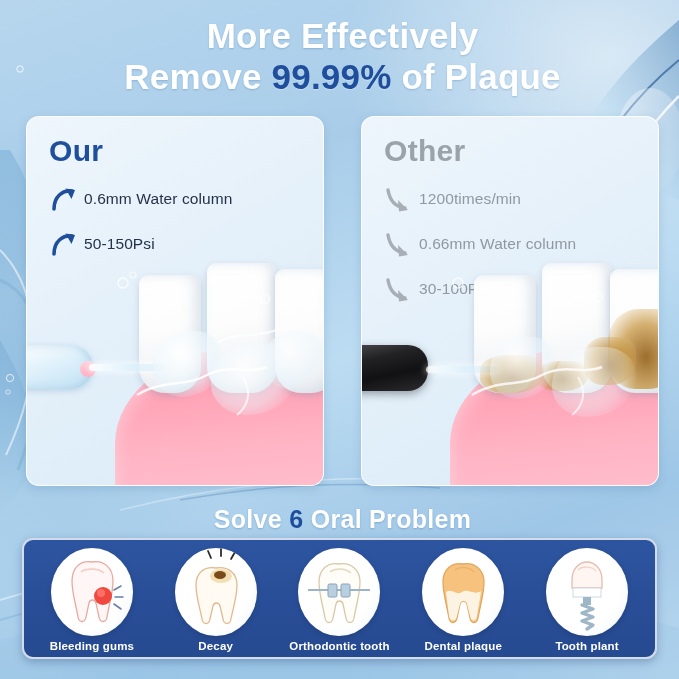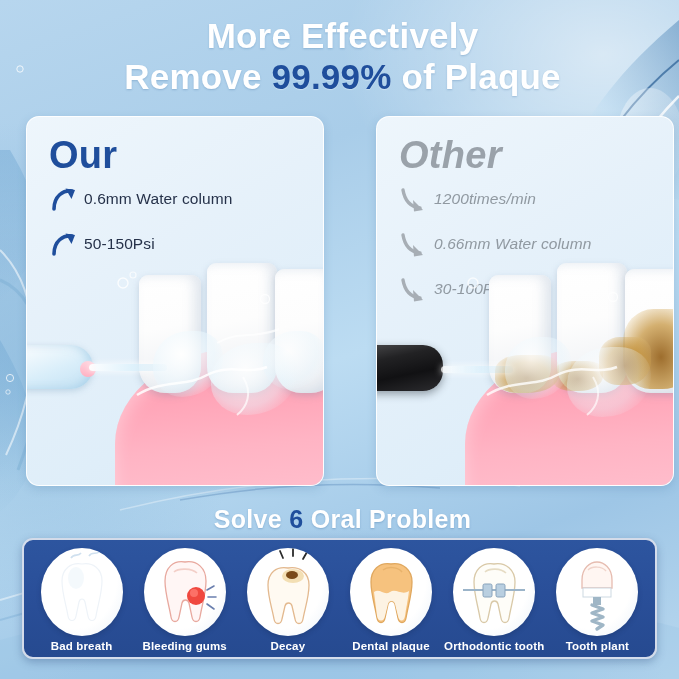--- a/index.html
+++ b/index.html
@@ -33,24 +33,24 @@
 
   
   .card{
     position:absolute;top:116px;width:296px;height:368px;
     border-radius:13px;overflow:hidden;
     border:1.5px solid rgba(255,255,255,.92);
     background:linear-gradient(150deg,#eef6fc 0%,#e6f1fa 38%,#dfeef9 72%,#d8e9f6 100%);
     box-shadow:0 3px 10px rgba(70,120,165,.22);
   }
   #card-our{left:26px;}
-  #card-other{left:376px;font-style:italic;}
+  #card-other{left:361px;}
 
   .card-title{
-    position:absolute;left:22px;top:17px;font-size:38px;font-weight:bold;letter-spacing:.3px;
+    position:absolute;left:22px;top:17px;font-size:30px;font-weight:bold;letter-spacing:.3px;
   }
   .t-our{color:#1f4e9c;}
   .t-other{color:#9aa2aa;}
 
   .spec-list{position:absolute;left:24px;top:64px;width:262px;}
   .spec{display:flex;align-items:center;height:36px;margin-bottom:9px;}
   .spec .arw{width:28px;height:26px;flex:0 0 28px;margin-right:5px;}
   .spec .txt{font-size:15.5px;letter-spacing:.1px;white-space:nowrap;}
   .s-our .txt{color:#26324a;}
   .s-other .txt{color:#9099a1;}
@@ -269,31 +269,20 @@
       </svg>
     </div>
   </div>
 
   <div class="solve-title">
     <span class="w">Solve </span><span class="b">6</span><span class="w"> Oral Problem</span>
   </div>
 
   <div class="problems">
 
-    <div class="prob">
-      <div class="prob-oval">
-        <svg width="82" height="88" viewBox="0 0 82 88">
-          <path d="M41,16 C52,14 61,21 61,33 C61,45 57,56 55,68 C54,74 48,74 47,68 L44,54 C43,50 39,50 38,54 L35,68 C34,74 28,74 27,68 C25,56 21,45 21,33 C21,21 30,14 41,16 Z" fill="#ffffff" stroke="#eef3f8" stroke-width="1.2"></path>
-          <path d="M30,10 C33,5 37,9 40,5" stroke="#cfe0ef" stroke-width="1.6" fill="none"></path>
-          <path d="M48,8 C51,3 55,7 58,4" stroke="#cfe0ef" stroke-width="1.6" fill="none"></path>
-          <ellipse cx="35" cy="30" rx="8" ry="11" fill="#f3f8fc" opacity=".9"></ellipse>
-        </svg>
-      </div>
-      <div class="prob-label">Bad breath</div>
-    </div>
 
     <div class="prob">
       <div class="prob-oval">
         <svg width="82" height="88" viewBox="0 0 82 88">
           <path d="M41,14 C53,12 62,20 62,33 C62,45 58,57 56,69 C55,75 49,75 48,69 L45,55 C44,51 39,51 38,55 L35,69 C34,75 28,75 27,69 C25,57 21,45 21,33 C21,20 29,12 41,14 Z" fill="#fff6f5" stroke="#e8a99f" stroke-width="1.3"></path>
           <path d="M30,24 C34,20 48,20 53,25" stroke="#f3cfc8" stroke-width="1.6" fill="none"></path>
           <circle cx="52" cy="48" r="9" fill="#f0483f"></circle>
           <circle cx="50" cy="45" r="4" fill="#ff7a72" opacity=".8"></circle>
           <path d="M63,42 L70,38 M64,49 L72,49 M63,56 L70,61" stroke="#6a7fae" stroke-width="1.6" stroke-linecap="round"></path>
         </svg>
@@ -309,44 +298,44 @@
           <ellipse cx="45" cy="27" rx="6" ry="4" fill="#7a4a18"></ellipse>
           <path d="M36,10 L33,3 M46,8 L46,1 M56,11 L60,4" stroke="#2b2b2b" stroke-width="1.8" stroke-linecap="round"></path>
         </svg>
       </div>
       <div class="prob-label">Decay</div>
     </div>
 
     <div class="prob">
       <div class="prob-oval">
         <svg width="82" height="88" viewBox="0 0 82 88">
-          <path d="M41,16 C53,14 62,22 62,34 C62,46 58,58 56,70 C55,76 49,76 48,70 L45,56 C44,52 39,52 38,56 L35,70 C34,76 28,76 27,70 C25,58 21,46 21,34 C21,22 29,14 41,16 Z" fill="#f6c27e" stroke="#e0a85f" stroke-width="1.3"></path>
-          <path d="M24,44 C30,40 34,48 40,44 C46,40 52,48 59,43 C58,52 56,60 55,68 C54,74 49,74 48,68 L45,56 C44,52 39,52 38,56 L35,68 C34,74 28,74 27,68 C26,60 25,52 24,44 Z" fill="#fdf6e9" opacity=".95"></path>
-          <path d="M33,22 C38,18 48,19 52,24" stroke="#e8b26a" stroke-width="1.5" fill="none"></path>
-        </svg>
-      </div>
-      <div class="prob-label">Dental plaque</div>
-    </div>
-
-    <div class="prob">
-      <div class="prob-oval">
-        <svg width="82" height="88" viewBox="0 0 82 88">
           <path d="M41,16 C53,14 62,22 62,34 C62,46 58,58 56,70 C55,76 49,76 48,70 L45,56 C44,52 39,52 38,56 L35,70 C34,76 28,76 27,70 C25,58 21,46 21,34 C21,22 29,14 41,16 Z" fill="#fefdf8" stroke="#d9c9a8" stroke-width="1.3"></path>
           <path d="M32,24 C36,20 48,20 53,25" stroke="#e6dcc4" stroke-width="1.6" fill="none"></path>
           <line x1="10" y1="42" x2="72" y2="42" stroke="#9bb4c9" stroke-width="2"></line>
           <rect x="30" y="36" width="9" height="13" rx="1.6" fill="#b9cfe0" stroke="#88a3bb" stroke-width="1"></rect>
           <rect x="43" y="36" width="9" height="13" rx="1.6" fill="#b9cfe0" stroke="#88a3bb" stroke-width="1"></rect>
         </svg>
       </div>
       <div class="prob-label">Orthodontic tooth</div>
     </div>
 
     <div class="prob">
       <div class="prob-oval">
         <svg width="82" height="88" viewBox="0 0 82 88">
+          <path d="M41,16 C53,14 62,22 62,34 C62,46 58,58 56,70 C55,76 49,76 48,70 L45,56 C44,52 39,52 38,56 L35,70 C34,76 28,76 27,70 C25,58 21,46 21,34 C21,22 29,14 41,16 Z" fill="#f6c27e" stroke="#e0a85f" stroke-width="1.3"></path>
+          <path d="M24,44 C30,40 34,48 40,44 C46,40 52,48 59,43 C58,52 56,60 55,68 C54,74 49,74 48,68 L45,56 C44,52 39,52 38,56 L35,68 C34,74 28,74 27,68 C26,60 25,52 24,44 Z" fill="#fdf6e9" opacity=".95"></path>
+          <path d="M33,22 C38,18 48,19 52,24" stroke="#e8b26a" stroke-width="1.5" fill="none"></path>
+        </svg>
+      </div>
+      <div class="prob-label">Dental plaque</div>
+    </div>
+
+    <div class="prob">
+      <div class="prob-oval">
+        <svg width="82" height="88" viewBox="0 0 82 88">
           <path d="M26,32 C26,20 34,14 41,14 C48,14 56,20 56,32 L56,40 L26,40 Z" fill="#fff6f2" stroke="#e6bcb0" stroke-width="1.3"></path>
           <path d="M32,22 C36,18 46,18 50,23" stroke="#f0d4cb" stroke-width="1.5" fill="none"></path>
           <rect x="27" y="40" width="28" height="9" fill="#ffffff" stroke="#cdd9e2" stroke-width="1"></rect>
           <rect x="37" y="49" width="8" height="8" fill="#9fb6c6"></rect>
           <path d="M36,57 L47,61 L36,65 L47,69 L36,73 L47,77 L41,81" stroke="#9fb6c6" stroke-width="3.4" fill="none" stroke-linejoin="round" stroke-linecap="round"></path>
         </svg>
       </div>
       <div class="prob-label">Tooth plant</div>
     </div>
 

